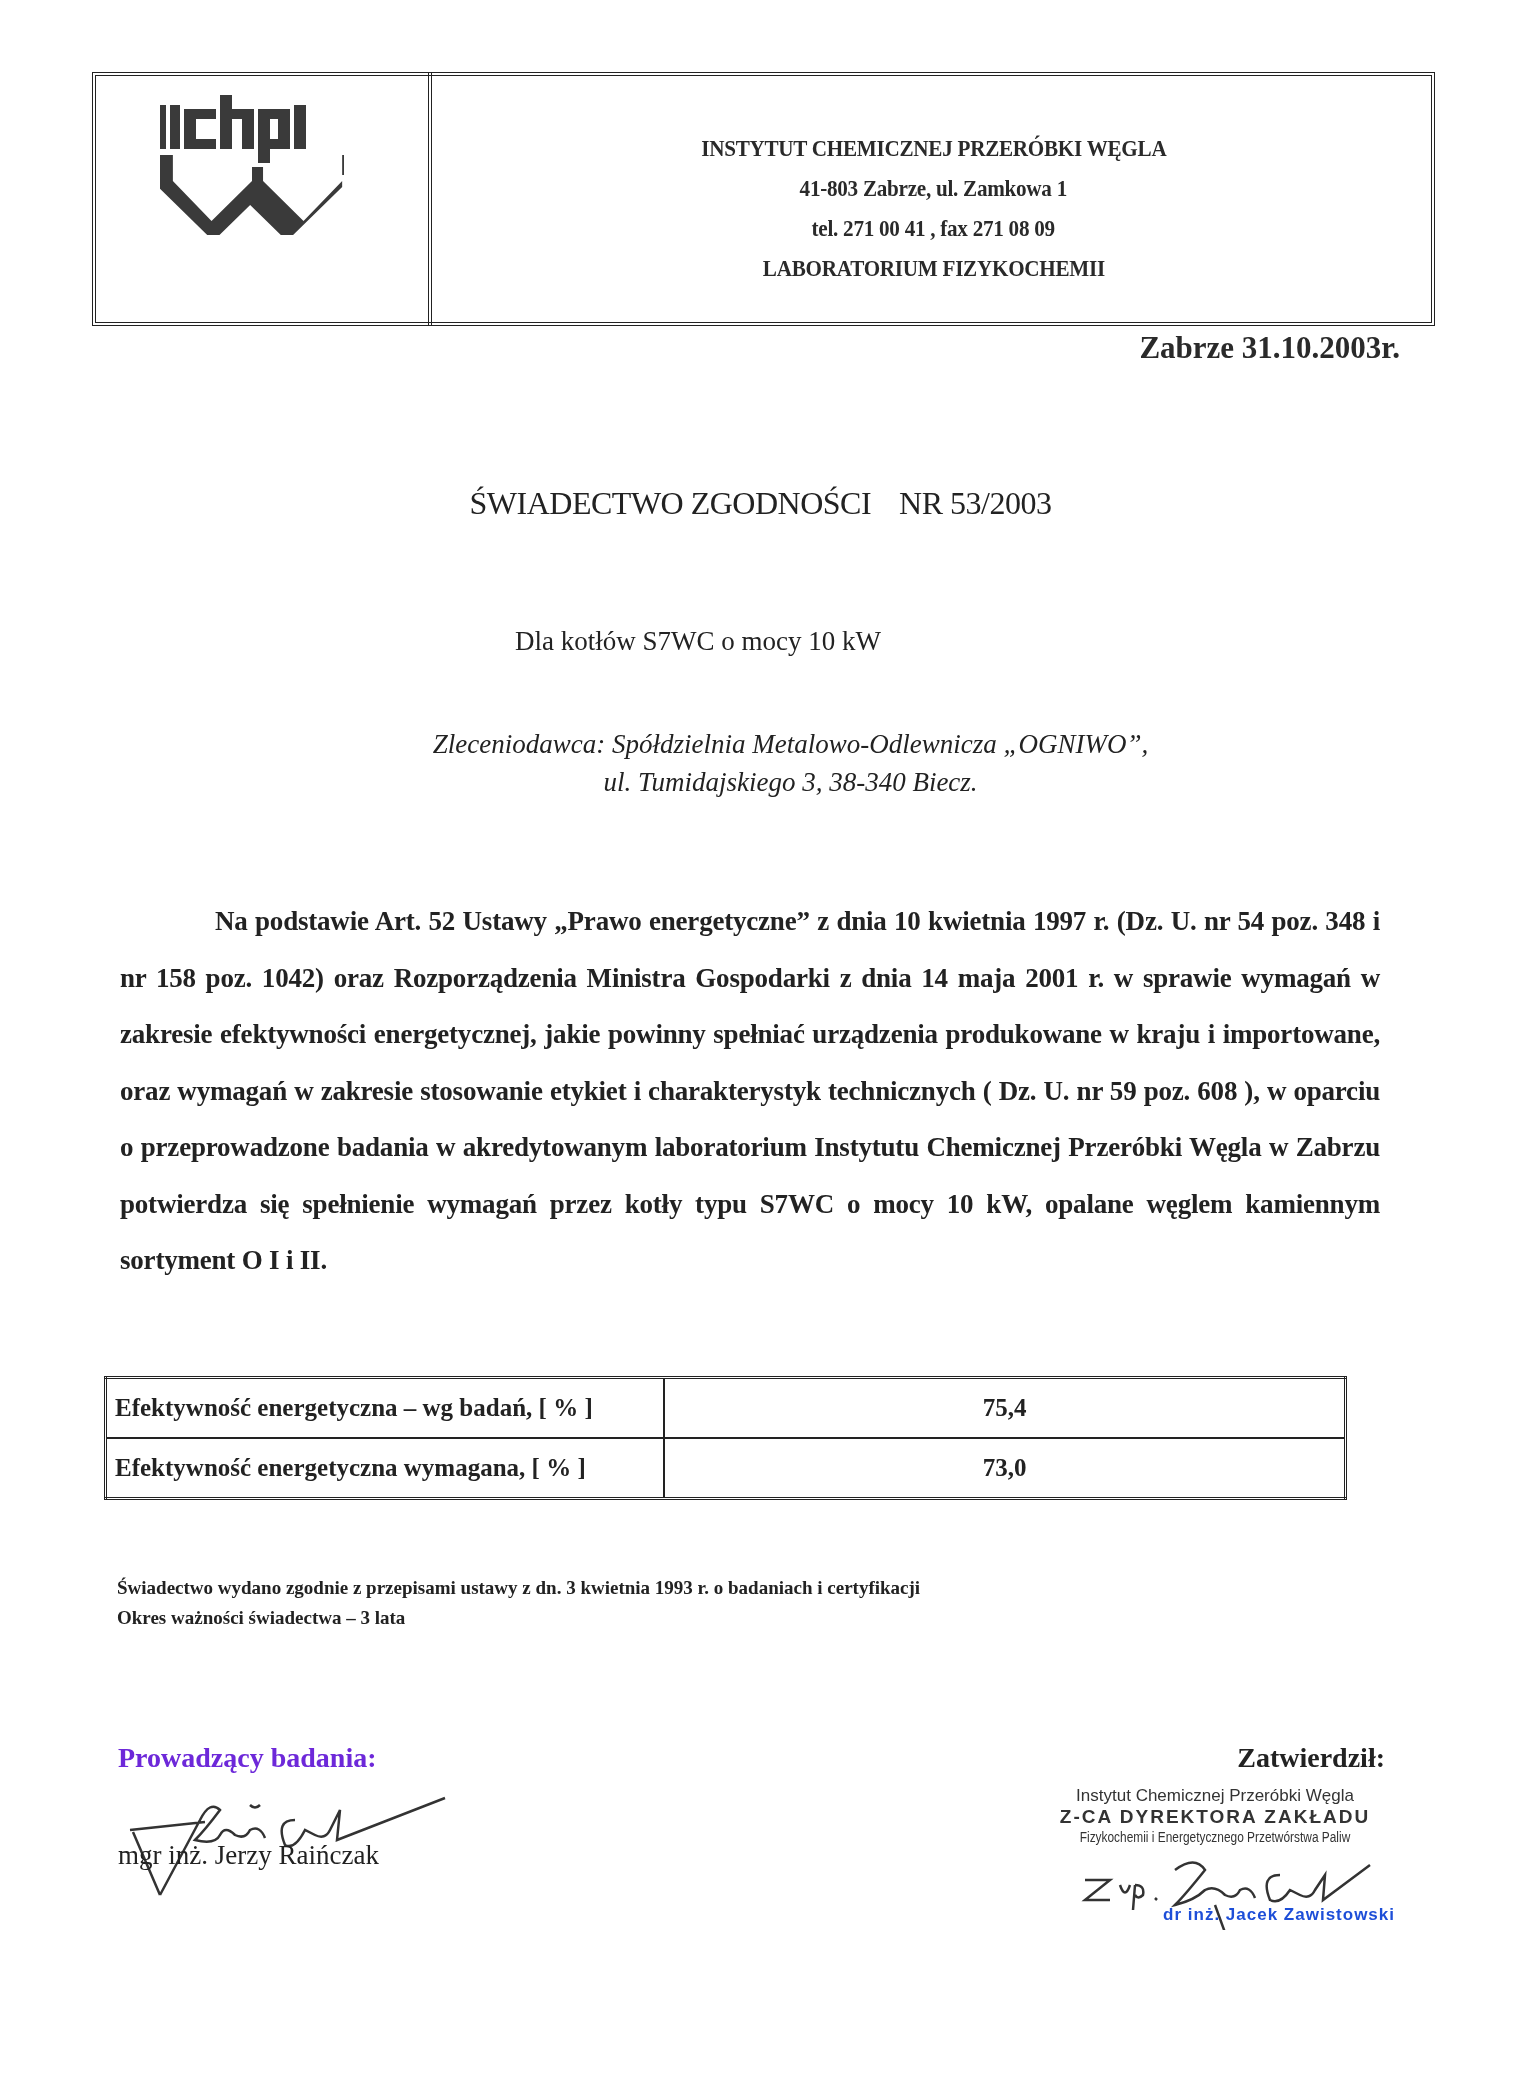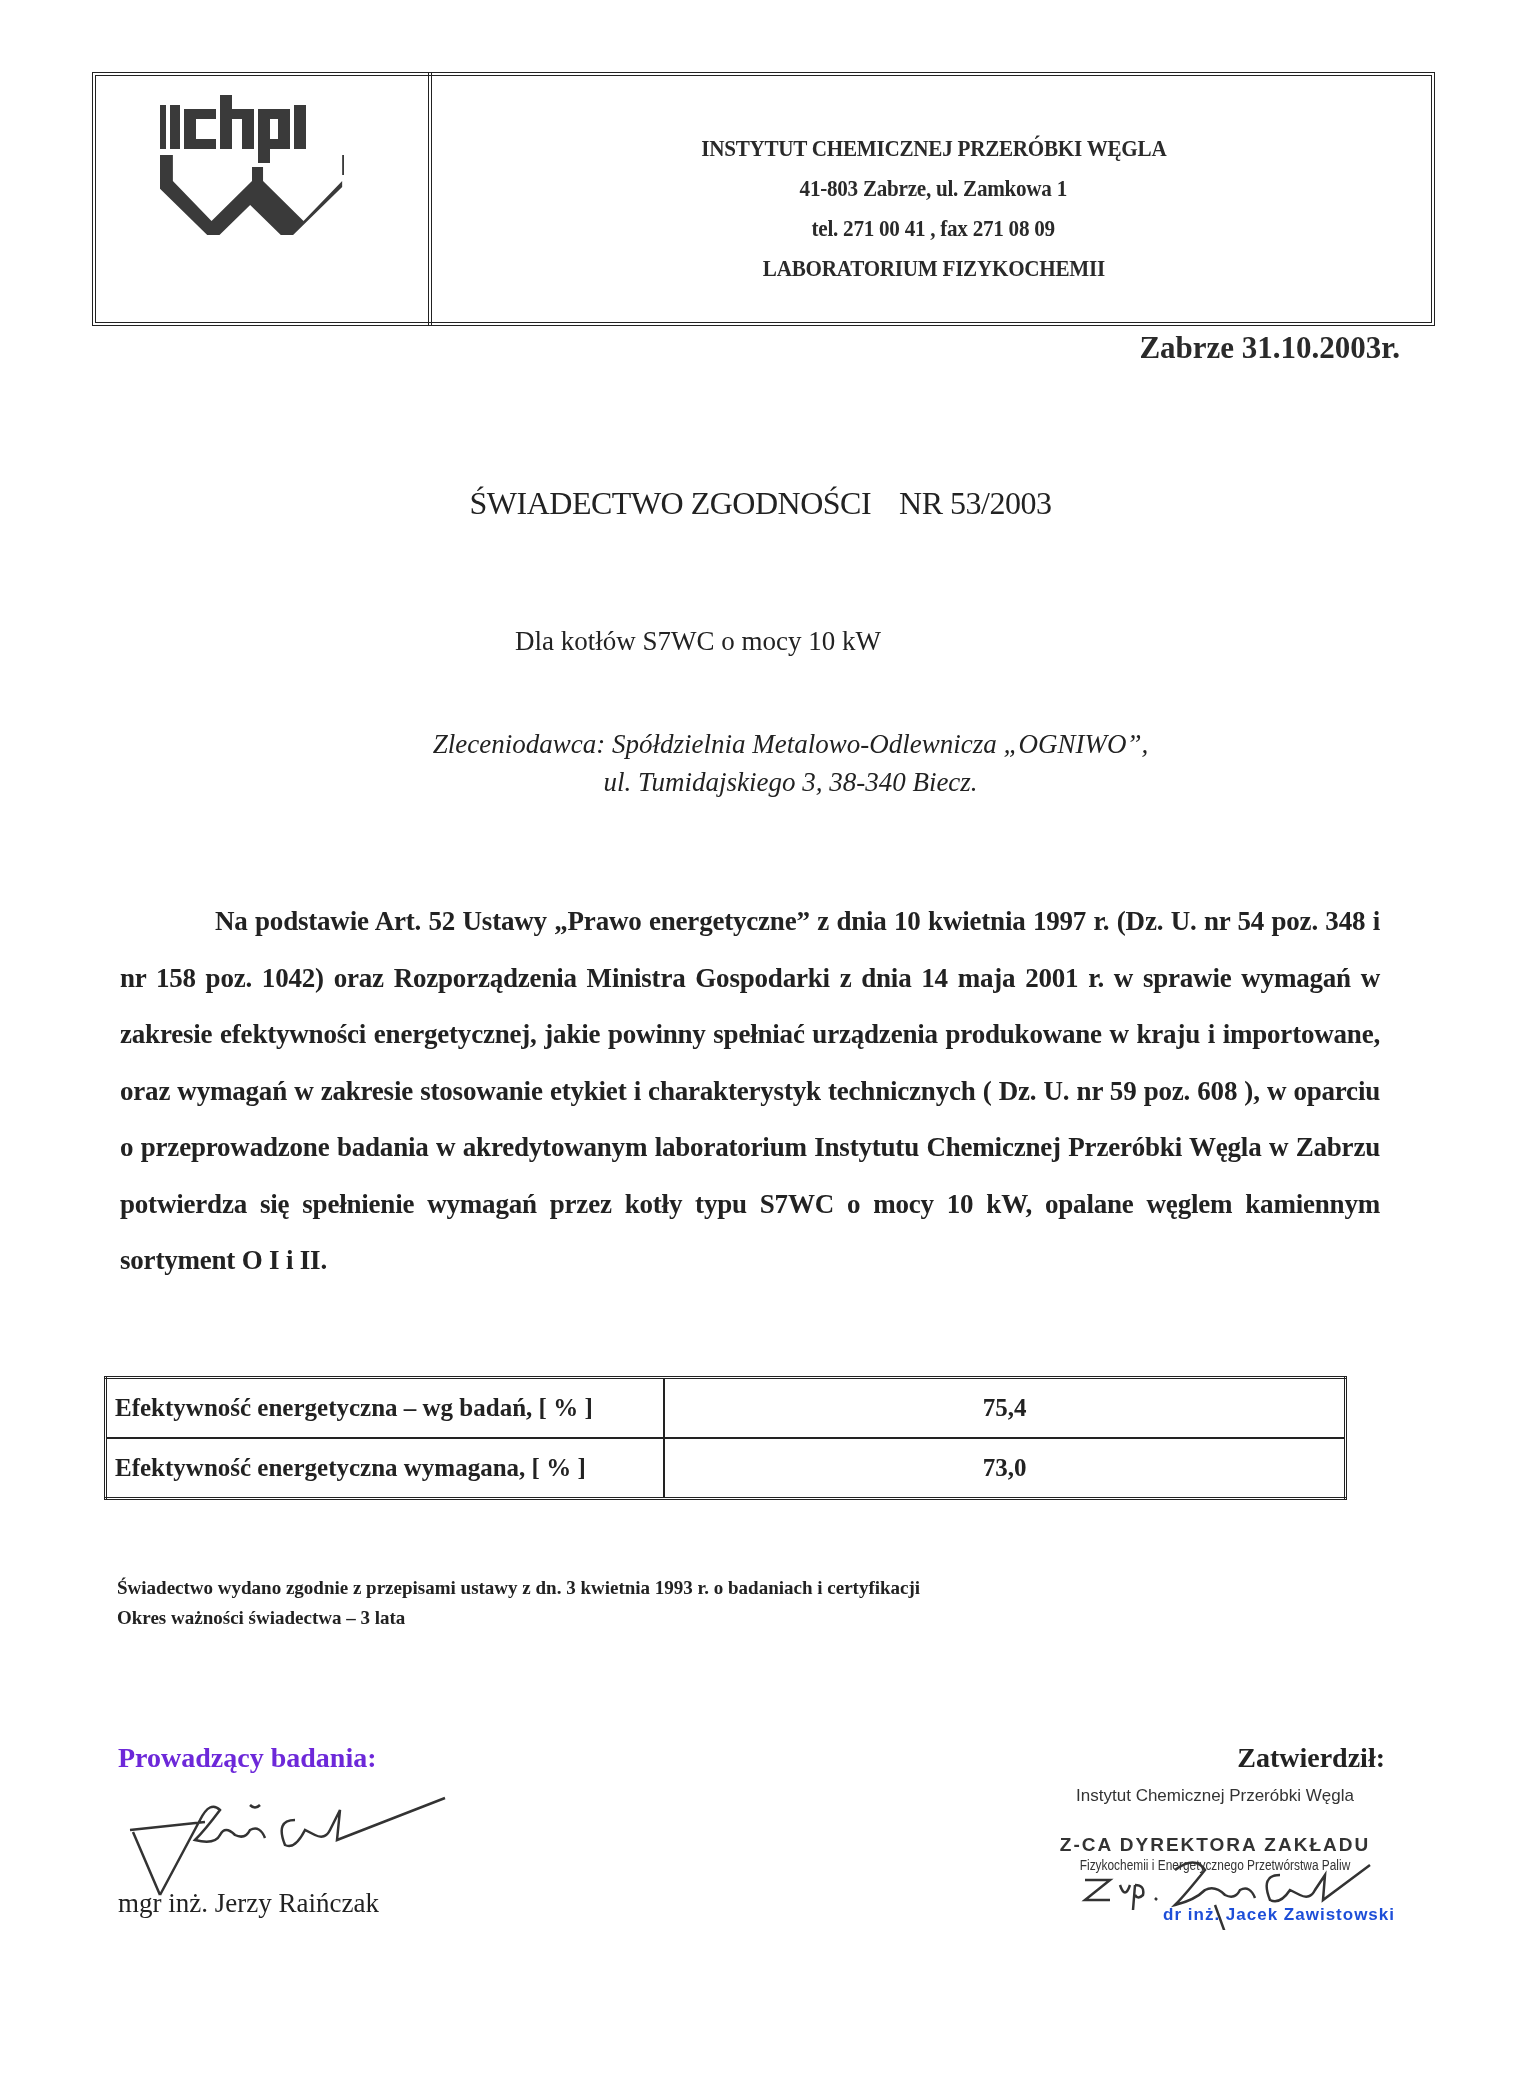--- a/index.html
+++ b/index.html
@@ -74,33 +74,33 @@
   .notes {
     left: 117px; top: 1573px; width: 1260px;
     font-size: 19px; font-weight: bold; line-height: 30px; color: #222;
   }
 
   .sig-left-label {
     left: 118px; top: 1742px; font-size: 28px; font-weight: bold; color: #6d28d9;
   }
   .sig-left-sign { left: 125px; top: 1790px; width: 330px; height: 110px; }
   .sig-left-name {
-    left: 118px; top: 1888px; font-size: 27px; color: #222; text-align: right;
+    left: 118px; top: 1840px; font-size: 27px; color: #222; text-align: right;
   }
 
   .sig-right-label {
     left: 1100px; top: 1742px; width: 285px; text-align: right;
     font-size: 28px; font-weight: bold; color: #222;
   }
   .stamp {
     left: 1030px; top: 1786px; width: 370px; text-align: center; color: #333;
     font-family: "Liberation Sans", "DejaVu Sans", sans-serif;
   }
   .stamp .l1 { font-size: 17px; line-height: 20px; }
-  .stamp .l2 { font-size: 19px; font-weight: bold; letter-spacing: 2px; line-height: 22px; margin-top: 28px; }
+  .stamp .l2 { font-size: 19px; font-weight: bold; letter-spacing: 2px; line-height: 22px; }
   .stamp .l3 { font-size: 14px; line-height: 18px; transform: scaleX(0.85); white-space: nowrap; }
   .stamp-sign { left: 1065px; top: 1850px; width: 320px; height: 80px; }
   .stamp-name {
     left: 1035px; top: 1905px; width: 360px; text-align: right;
     font-family: "Liberation Sans", "DejaVu Sans", sans-serif; font-size: 17px;
     font-weight: bold; letter-spacing: 1px; color: #1d4ed8;
   }
 </style>
 </head>
 <body>

